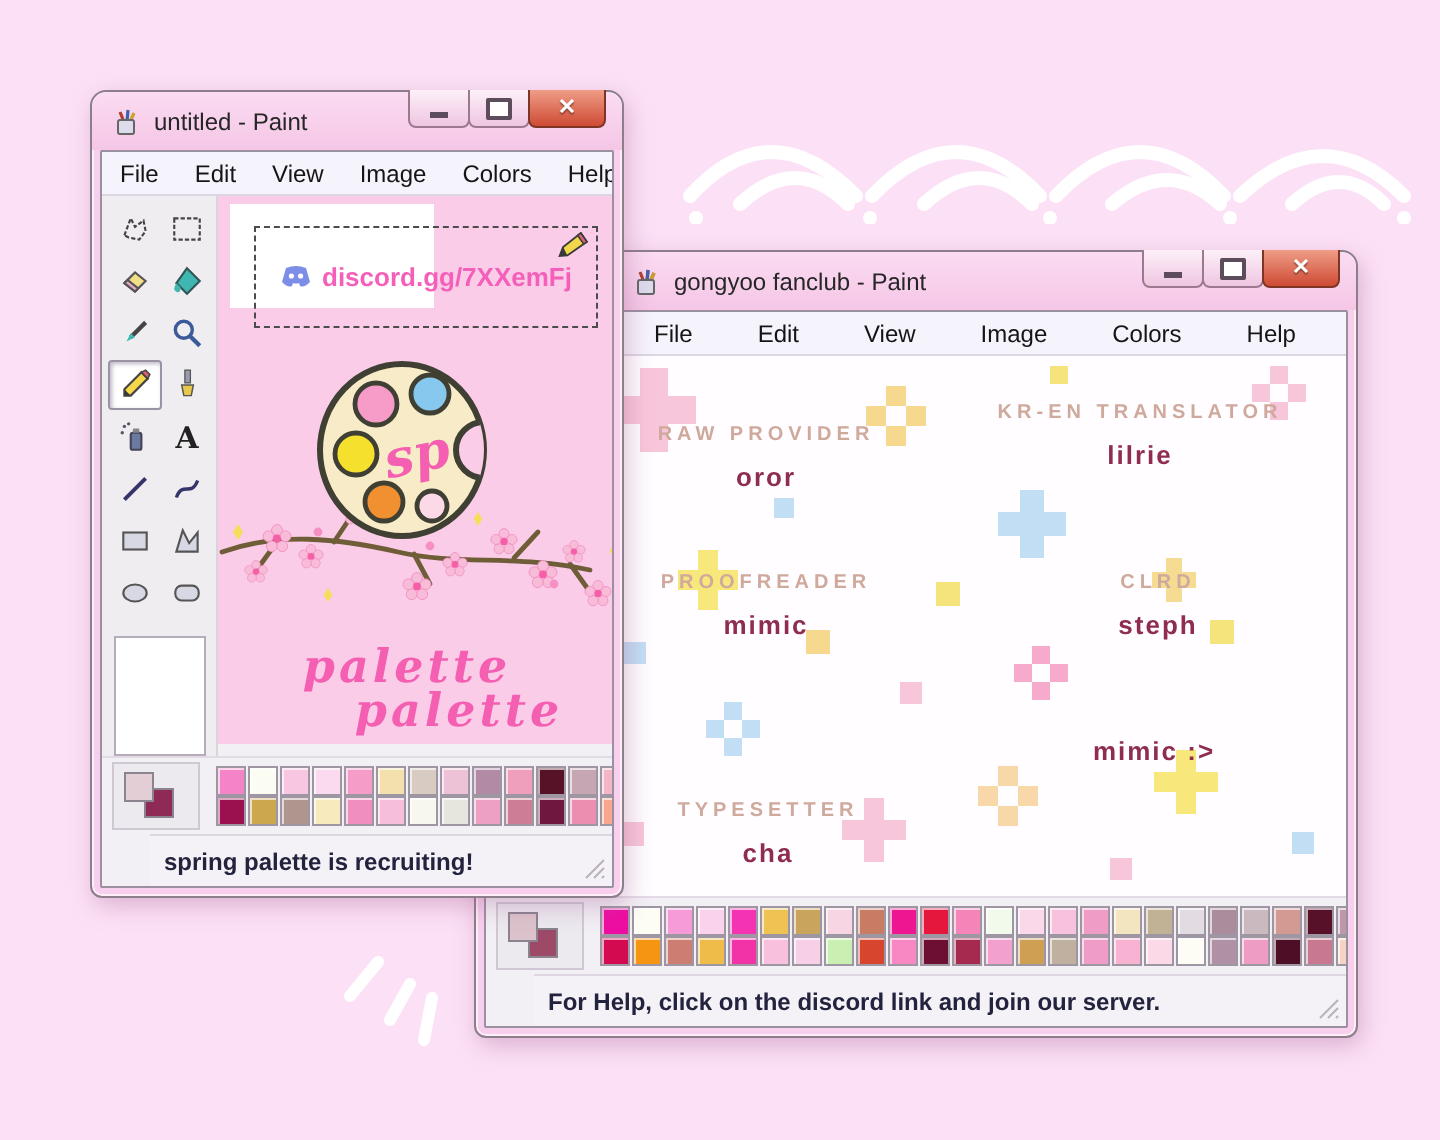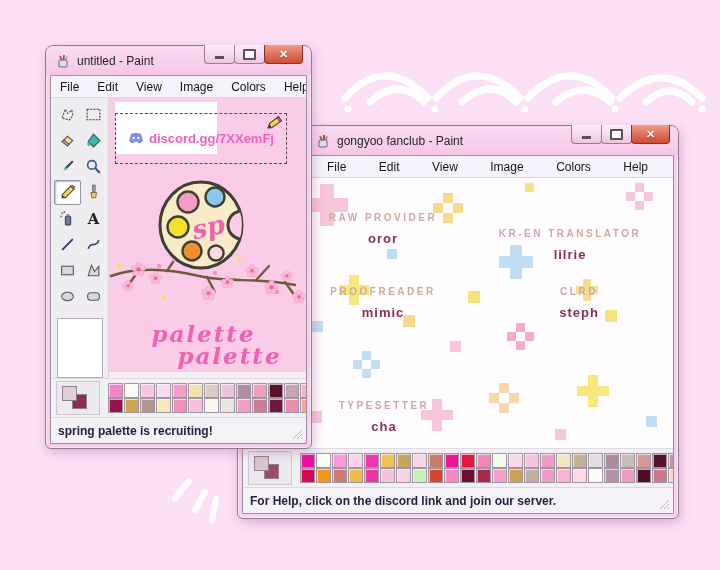--- a/index.html
+++ b/index.html
@@ -21,36 +21,36 @@
   .ctrl.close{width:37px;background:linear-gradient(#ef9d87,#cf4b34);border-color:#7e3526;}
   .glyph-min{width:9px;height:3px;background:#5d4d5c;margin-top:7px;}
   .glyph-max{width:9px;height:7px;border:2px solid #5d4d5c;border-radius:1px;background:#fff;}
   .glyph-close{color:#fff;font-size:11px;font-weight:bold;line-height:1;
     text-shadow:0 1px 1px rgba(0,0,0,.4);}
   .win-body{margin:0 4px 4px;border:1px solid #9b90a0;background:#f2eff5;overflow:hidden;border-radius:1px;}
   .menubar{height:21px;background:#f5f3fb;border-bottom:1px solid #dcd6e4;
     display:flex;align-items:center;font-size:12px;color:#151515;}
   .menu-item{padding:0 9px;cursor:default;}
   .statusbar{height:25px;background:#f4f1f7;border-top:1px solid #ded7e2;display:flex;
-    align-items:center;padding:0 7px;font-size:12px;font-weight:600;color:#23233e;position:relative;}
+    align-items:center;padding:0 7px;font-size:12px;font-weight:600;color:#23233e;position:relative;margin-left:24px;}
   .grip{position:absolute;right:3px;bottom:3px;}
 
   
   #win-left{left:45px;top:45px;width:265px;z-index:3;}
   #left-main{display:flex;}
   .toolbox{width:57px;background:#f0edf1;border-right:1px solid #dbd4dd;padding:4px 0 0;}
   .tools{display:grid;grid-template-columns:25px 25px;gap:1px;justify-content:center;}
   .tool{width:25px;height:23px;display:flex;align-items:center;justify-content:center;border:1px solid transparent;}
   .tool svg{width:17px;height:17px;}
   .tool.selected{background:#ffffff;border:1px solid #9a93a5;border-radius:2px;
     box-shadow:inset 1px 1px 2px #c0b8c6;}
   .tool-options{width:44px;height:58px;background:#fff;border:1px solid #b4adb9;margin:9px auto 0;}
   .canvas-left{position:relative;flex:1;height:274px;background:#fbcce8;overflow:hidden;}
   .white-box{position:absolute;left:6px;top:4px;width:102px;height:52px;background:#fff;}
-  .selection{position:absolute;left:6px;top:15px;width:170px;height:49px;border:1px dashed #4c4c4c;
+  .selection{position:absolute;left:18px;top:15px;width:170px;height:49px;border:1px dashed #4c4c4c;
     display:flex;align-items:center;justify-content:center;gap:5px;}
   .link-text{font-size:13px;font-weight:bold;color:#f45fb9;}
   .pencil-deco{position:absolute;right:4px;top:1px;width:15px;height:15px;transform:rotate(10deg);}
   .logo-svg{position:absolute;left:0;top:82px;width:210px;height:150px;}
   .script-line{position:absolute;width:100%;text-align:center;
     font-family:"DejaVu Serif",serif;font-style:italic;font-weight:bold;
     font-size:23px;color:#f45fb2;letter-spacing:2px;}
   #script1{left:-4px;top:222px;}
   #script2{left:22px;top:244px;}
   .palette{height:38px;display:flex;align-items:center;padding:0 5px;background:#f2eff5;border-top:1px solid #e2dbe6;}
@@ -144,37 +144,38 @@
           <span class="menu-item">View</span>
           <span class="menu-item">Image</span>
           <span class="menu-item">Colors</span>
           <span class="menu-item">Help</span>
         </div>
       <div class="canvas-right" id="right-canvas">
           <div class="role" style="left: 140px; top: 34px;">
             <div class="role-title">RAW PROVIDER</div>
             <div class="role-name">oror</div>
           </div>
-          <div class="role" style="left: 327px; top: 50px; text-align: center;">
+          <div class="role" style="left: 327px; top: 23px; text-align: center;">
             <div class="role-title">KR-EN TRANSLATOR</div>
             <div class="role-name">lilrie</div>
           </div>
           <div class="role" style="left: 140px; top: 108px;">
             <div class="role-title">PROOFREADER</div>
             <div class="role-name">mimic</div>
           </div>
           <div class="role" style="left: 336px; top: 108px;">
             <div class="role-title">CLRD</div>
             <div class="role-name">steph</div>
           </div>
           <div class="role" style="left: 141px; top: 182px; margin-top: 40px;">
             <div class="role-title">TYPESETTER</div>
             <div class="role-name">cha</div>
           </div>
           <div class="role" style="left: 334px; top: 182px;">
+            <div class="role-name">mimic :&gt;</div>
           </div>
           <div class="deco" style="left: 63px; top: 6px; width: 42px; height: 42px; color: rgb(248, 198, 219);">
             <span class="v"></span>
             <span class="h"></span>
           </div>
           <div class="deco" style="left: 256px; top: 67px; width: 34px; height: 34px; color: rgb(194, 222, 245);">
             <span class="v"></span>
             <span class="h"></span>
           </div>
           <div class="deco" style="left: 96px; top: 97px; width: 30px; height: 30px; color: rgb(248, 232, 123);">

